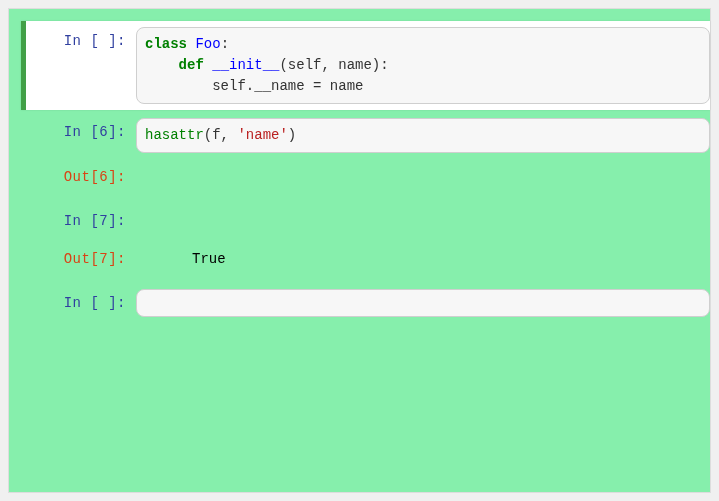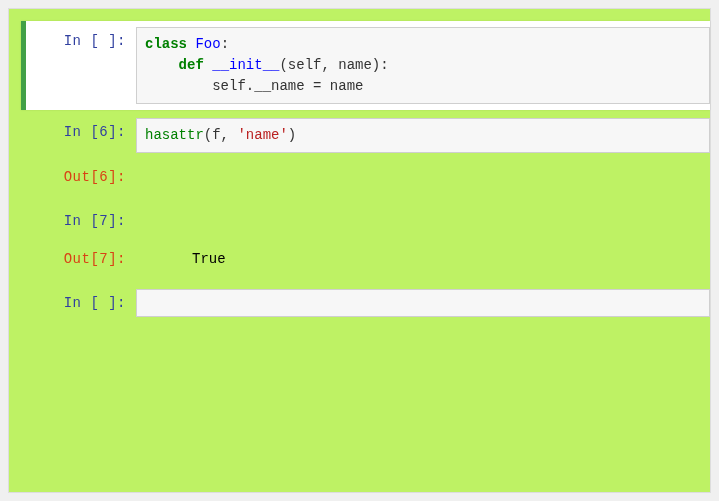--- a/index.html
+++ b/index.html
@@ -7,21 +7,21 @@
       margin: 0;
       padding: 0;
     }
     body {
       font-family: "Courier New", monospace;
       font-size: 14px;
       background: #f0f0f0;
       padding: 8px;
     }
     .notebook {
-      background: #bef264;
+      background: #86efac;
       border: 1px solid #ddd;
       padding: 8px 0;
       min-height: 485px;
     }
     .cell {
       display: flex;
       margin: 4px 0;
       padding: 4px 0;
     }
     .cell.selected {
@@ -46,21 +46,21 @@
     .prompt-in {
       color: #303F9F;
     }
     .prompt-out {
       color: #D84315;
     }
     .input-area {
       flex: 1;
       background: #f7f7f7;
       border: 1px solid #cfcfcf;
-      border-radius: 0;
+      border-radius: 8px;
       padding: 6px 8px;
       margin-right: 0;
       font-family: "Courier New", monospace;
       line-height: 1.5;
       white-space: pre;
       overflow: hidden;
     }
     .output-area {
       flex: 1;
       padding: 6px 8px;

